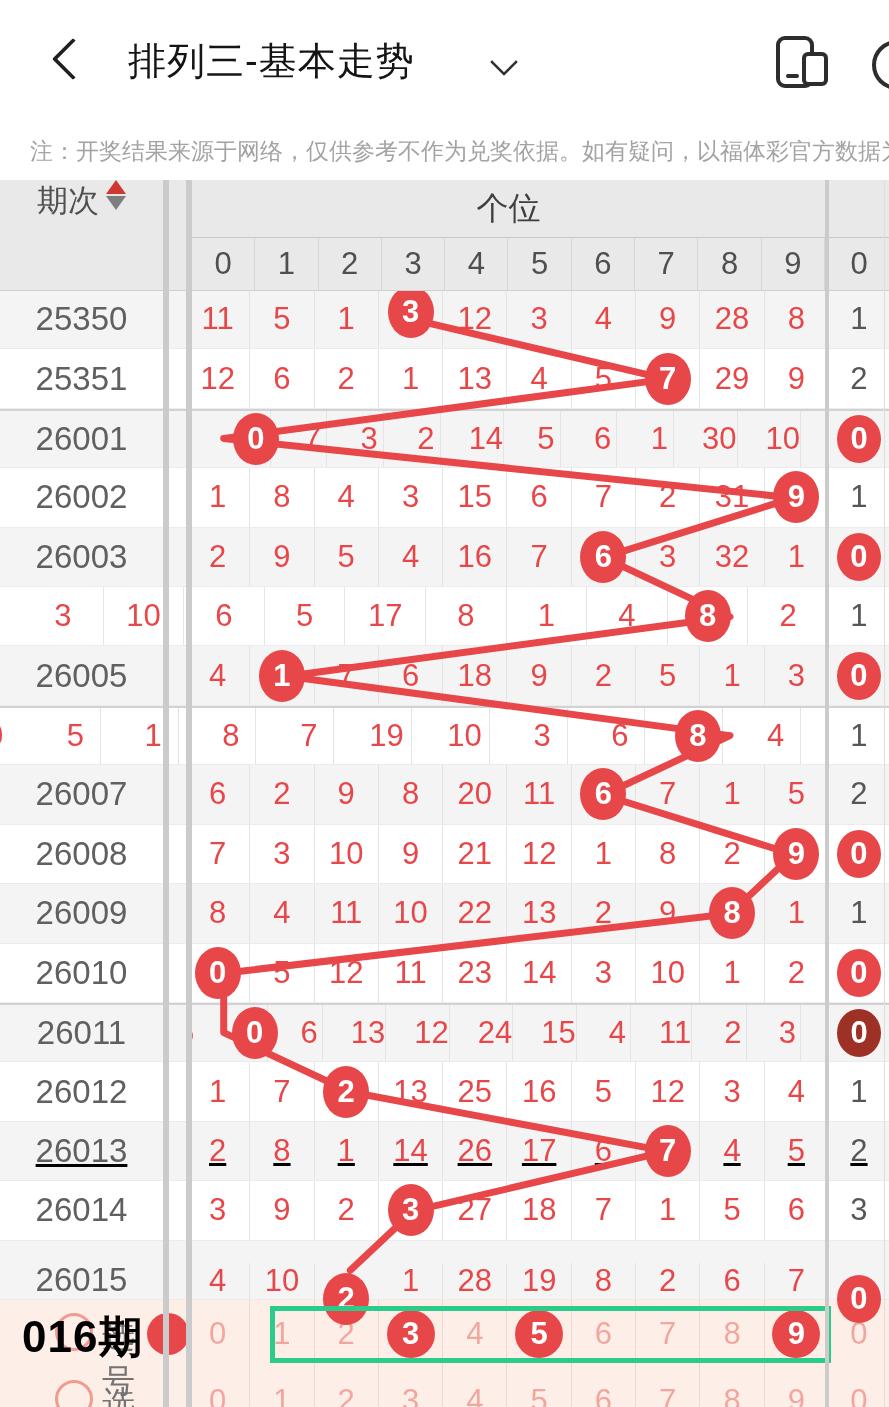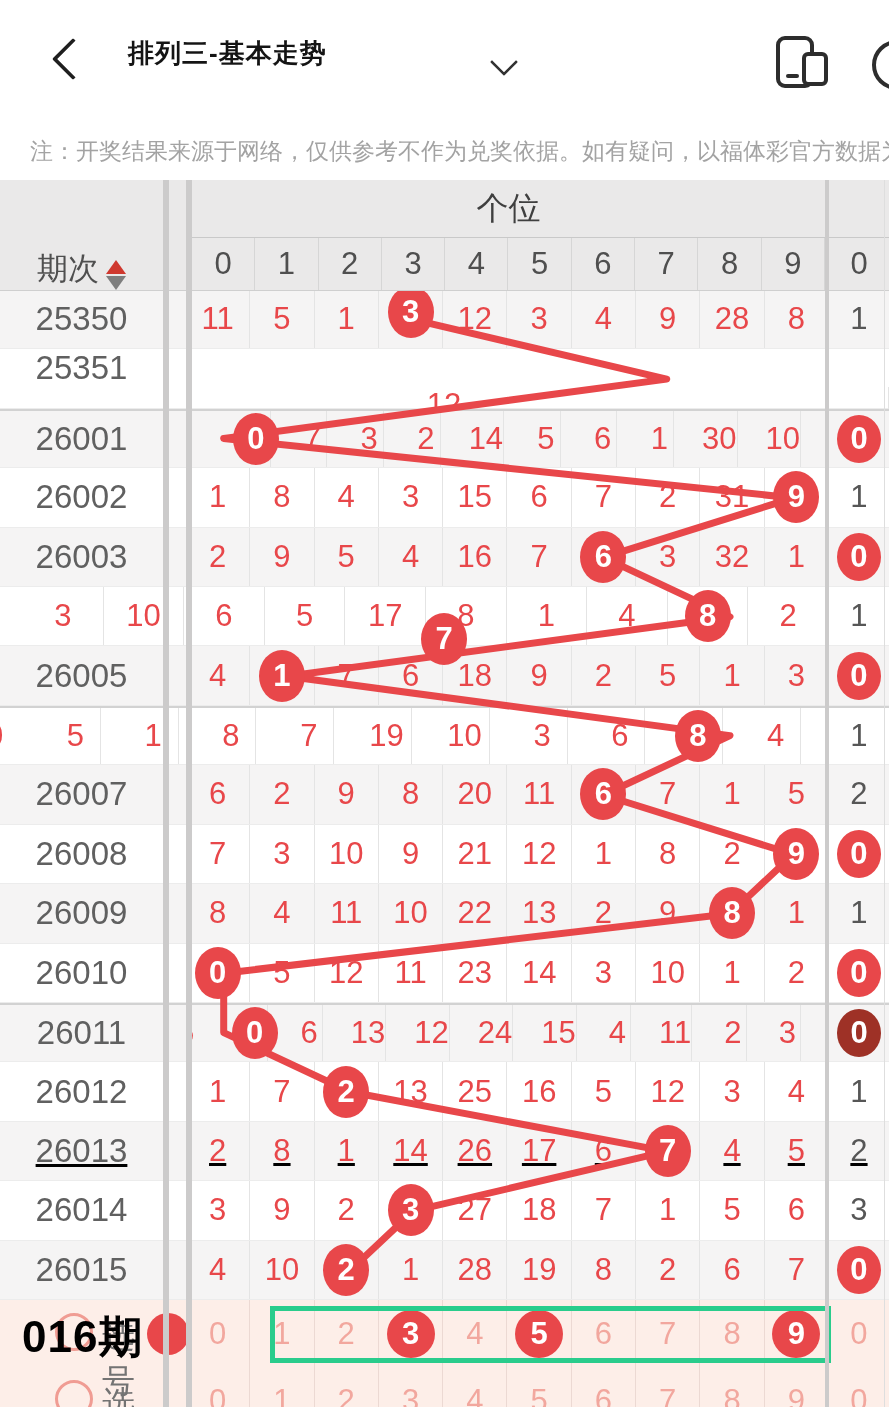--- a/index.html
+++ b/index.html
@@ -5,34 +5,34 @@
   html,body{margin:0;padding:0;}
   body{
     width:889px;height:1407px;overflow:hidden;position:relative;
     background:#fff;font-family:"Liberation Sans","DejaVu Sans",sans-serif;
     -webkit-font-smoothing:antialiased;
   }
   
   .app-header{position:absolute;left:0;top:0;width:889px;height:118px;background:#fff;z-index:20;}
   .back-chev{position:absolute;left:58px;top:44px;width:26px;height:26px;
     border-left:4px solid #1f1f1f;border-bottom:4px solid #1f1f1f;transform:rotate(45deg);border-radius:2px;}
-  .app-title{position:absolute;left:128px;top:36px;font-size:26px;font-weight:bold;color:#141414;letter-spacing:1px;}
+  .app-title{position:absolute;left:128px;top:36px;font-size:38px;font-weight:normal;color:#141414;letter-spacing:1px;}
   .title-caret{position:absolute;left:494px;top:52px;width:17px;height:17px;
     border-right:3px solid #333;border-bottom:3px solid #333;transform:rotate(45deg);border-radius:1px;}
   .win-icon{position:absolute;left:776px;top:36px;width:30px;height:44px;border:4px solid #2d2d2d;border-radius:9px;background:#fff;}
   .win-icon .dash{position:absolute;left:6px;bottom:6px;width:13px;height:4px;background:#2d2d2d;border-radius:2px;}
   .win-icon-small{position:absolute;left:802px;top:52px;width:18px;height:26px;border:4px solid #2d2d2d;border-radius:6px;background:#fff;}
   .edge-circle{position:absolute;left:872px;top:40px;width:42px;height:42px;border:4px solid #2d2d2d;border-radius:50%;background:#fff;}
   
   .notice{position:absolute;left:0;top:118px;width:889px;height:62px;background:#fff;}
   .notice span{position:absolute;left:30px;top:18px;font-size:23px;color:#a3a3a3;white-space:nowrap;}
   
   .table{position:absolute;left:0;top:180px;width:889px;height:1227px;background:#fff;}
   .thead{position:absolute;left:0;top:0;width:889px;height:110px;background:#eae9e9;border-bottom:1px solid #cfcfcf;z-index:6;}
-  .period-h{position:absolute;left:0;top:0;width:163px;height:110px;display:flex;align-items:flex-end;justify-content:center;
+  .period-h{position:absolute;left:0;top:0;width:163px;height:110px;display:flex;align-items:flex-start;justify-content:center;
     font-size:31px;color:#4f4f4f;}
   .sort{display:inline-flex;flex-direction:column;margin-left:7px;}
   .tri-up{width:0;height:0;border-left:10px solid transparent;border-right:10px solid transparent;border-bottom:14px solid #cf382e;}
   .tri-down{width:0;height:0;border-left:10px solid transparent;border-right:10px solid transparent;border-top:14px solid #7e7e7e;margin-top:2px;}
   .section-h{position:absolute;left:192px;top:0;width:633px;height:57px;display:flex;align-items:center;justify-content:center;
     font-size:32px;color:#3f3f3f;border-bottom:1px solid #c9c9c9;}
   .digit-hrow{position:absolute;left:192px;top:58px;width:633px;height:52px;display:flex;}
   .digit-h{flex:1 1 0;display:flex;align-items:center;justify-content:center;font-size:31px;color:#4f4f4f;border-right:1px solid #d6d6d6;}
   .right-h{position:absolute;left:829px;top:58px;width:60px;height:52px;display:flex;align-items:center;justify-content:center;
     font-size:31px;color:#4f4f4f;}
@@ -127,21 +127,21 @@
           <div class="circle first" style="top: 38%;">3</div>
         </div>
         <div class="cell">12</div>
         <div class="cell">3</div>
         <div class="cell">4</div>
         <div class="cell">9</div>
         <div class="cell">28</div>
         <div class="cell">8</div>
         <div class="rcell">1</div>
       </div>
-      <div class="trow" style="top: 59.41px; height: 59.41px; background: rgb(255, 255, 255); flex-direction: column;">
+      <div class="trow" style="top: 59.41px; height: 59.41px; background: rgb(255, 255, 255);">
         <div class="pcell">25351</div>
         <div class="gapcell">
           <span></span>
         </div>
         <div class="cell">12</div>
         <div class="cell">6</div>
         <div class="cell">2</div>
         <div class="cell">1</div>
         <div class="cell">13</div>
         <div class="cell">4</div>
@@ -422,21 +422,21 @@
           <div class="circle">3</div>
         </div>
         <div class="cell">27</div>
         <div class="cell">18</div>
         <div class="cell">7</div>
         <div class="cell">1</div>
         <div class="cell">5</div>
         <div class="cell">6</div>
         <div class="rcell">3</div>
       </div>
-      <div class="trow" style="top: 950.56px; height: 59.41px; background: rgb(245, 244, 244);">
+      <div class="trow" style="top: 950.56px; height: 59.41px; background: rgb(245, 244, 244); align-items: flex-end;">
         <div class="pcell">26015</div>
         <div class="gapcell">
           <span>9</span>
         </div>
         <div class="cell">4</div>
         <div class="cell">10</div>
         <div class="cell">
           <div class="circle">2</div>
         </div>
         <div class="cell">1</div>

